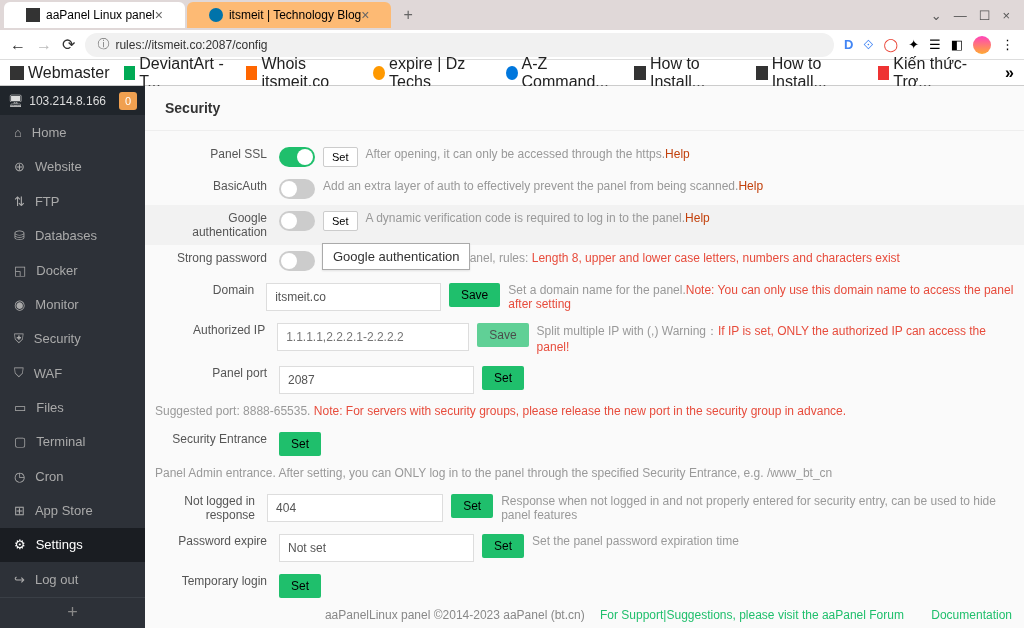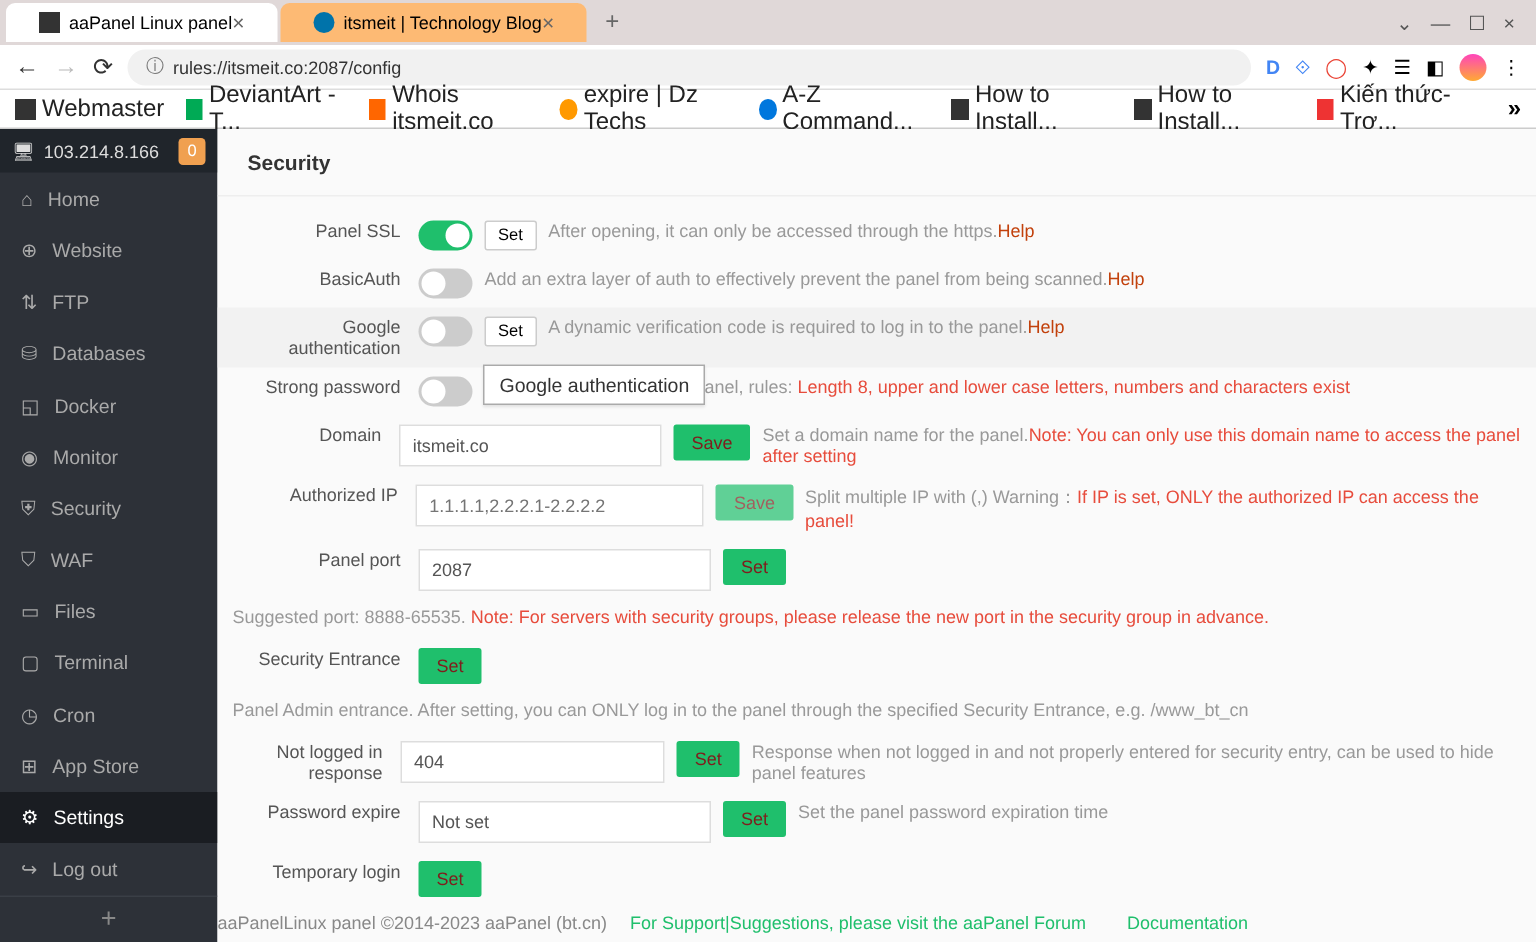--- a/index.html
+++ b/index.html
@@ -43,31 +43,31 @@
 .page-title { padding: 14px 20px; font-size: 14px; font-weight: bold; color: #333; border-bottom: 1px solid #eee; }
 .form { padding: 10px 0; }
 .row { display: flex; align-items: flex-start; padding: 6px 10px; font-size: 12px; }
 .row.highlight { background: #f2f2f2; }
 .label { width: 124px; text-align: right; color: #555; padding-right: 12px; }
 .toggle { width: 36px; height: 20px; border-radius: 10px; background: #ccc; position: relative; margin-right: 8px; }
 .toggle.on { background: #1fbf6c; }
 .toggle::after { content: ''; width: 16px; height: 16px; background: #fff; border-radius: 50%; position: absolute; top: 2px; left: 2px; }
 .toggle.on::after { left: 18px; }
 .btn-sm { border: 1px solid #ccc; background: #fff; padding: 3px 8px; font-size: 11px; border-radius: 2px; margin-right: 8px; }
-.btn-green { background: #1fbf6c; color: #7f1d1d; border: none; padding: 5px 12px; font-size: 12px; border-radius: 2px; margin-right: 8px; }
+.btn-green { background: #1fbf6c; color: #000000; border: none; padding: 5px 12px; font-size: 12px; border-radius: 2px; margin-right: 8px; }
 .btn-green.muted { opacity: 0.7; }
 .hint { color: #999; font-size: 12px; }
 .hint .link { color: #c2410c; }
 .hint .warn { color: #e74c3c; }
 .input { width: 195px; height: 28px; border: 1px solid #ddd; padding: 0 8px; font-size: 12px; margin-right: 8px; color: #555; }
 .note-row { padding: 4px 10px 8px 10px; font-size: 12px; color: #999; }
 .note-row .warn { color: #e74c3c; }
 .tooltip { position: absolute; background: #fff; border: 1px solid #aaa; padding: 5px 10px; font-size: 13px; color: #333; left: 322px; top: 243px; box-shadow: 0 1px 2px rgba(0,0,0,.1); }
 
-.footer { position: absolute; bottom: 6px; left: 145px; right: 0; text-align: left; font-size: 12px; color: #888; }
+.footer { position: absolute; bottom: 6px; left: 145px; right: 0; text-align: right; font-size: 12px; color: #888; }
 .footer a { color: #1fbf6c; margin: 0 12px; }
 </style>
 </head>
 <body>
 
 <div class="browser-tabs">
   <div class="tab">
       <span class="tab-icon"></span>
       <span>aaPanel Linux panel</span>
       <span class="tab-close">×</span>

